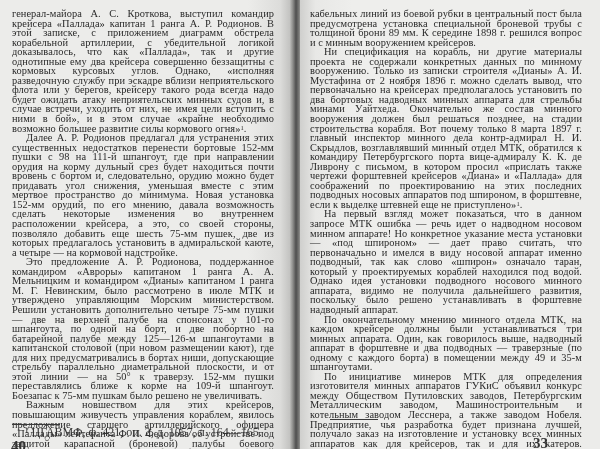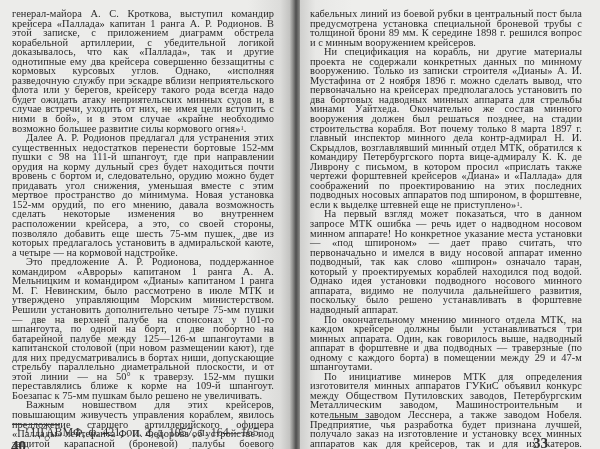--- a/index.html
+++ b/index.html
@@ -43,20 +43,20 @@
     <div class="pagenum">40</div>
   </div>
 
   <div class="gutter"></div>
 
   <div class="page right">
     <div class="text">
       <p>кабельных линий из боевой рубки в центральный пост была предусмотрена установка специальной броневой трубы с толщиной брони 89 мм. К середине 1898 г. решился вопрос и с минным вооружением крейсеров.</p>
       <p class="ind"><span>Ни спецификация на корабль, ни другие материалы проекта не содержали конкретных данных по минному вооружению. Только из записки строителя «Дианы» А. И. Мустафина от 2 ноября 1896 г. можно сделать вывод, что первоначально на крейсерах предполагалось установить по два бортовых надводных минных аппарата для стрельбы минами Уайтхеда. Окончательно же состав минного вооружения должен был решаться позднее, на стадии строительства корабля. Вот почему только 8 марта 1897 г. главный инспектор минного дела контр-адмирал Н. И. Скрыдлов, возглавлявший минный отдел МТК, обратился к командиру Петербургского порта вице-адмиралу К. К. де Ливрону с письмом, в котором просил «прислать также чертежи форштевней крейсеров «Диана» и «Паллада» для соображений по проектированию на этих последних подводных носовых аппаратов под шпироном, в форштевне, если к выделке штевней еще не приступлено»</span><span class="sup">1</span>.</p>
       <p class="ind">На первый взгляд может показаться, что в данном запросе МТК ошибка — речь идет о надводном носовом минном аппарате! Но конкретное указание места установки — «под шпироном» — дает право считать, что первоначально и имелся в виду носовой аппарат именно подводный, так как слово «шпирон» означало таран, который у проектируемых кораблей находился под водой. Однако идея установки подводного носового минного аппарата, видимо не получила дальнейшего развития, поскольку было решено устанавливать в форштевне надводный аппарат.</p>
-      <p class="ind">По окончательному мнению минного отдела МТК, на каждом крейсере должны были устанавливаться три минных аппарата. Один, как говорилось выше, надводный аппарат в форштевне и два подводных — траверзные (по одному с каждого борта) в помещении между 29 и 47-м шпангоутами.</p>
+      <p class="ind">По окончательному мнению минного отдела МТК, на каждом крейсере должны были устанавливаться три минных аппарата. Один, как говорилось выше, надводный аппарат в форштевне и два подводных — траверзные (по одному с каждого борта) в помещении между 49 и 35-м шпангоутами.</p>
       <p class="ind">По инициативе минеров МТК для определения изготовителя минных аппаратов ГУКиС объявил конкурс между Обществом Путиловских заводов, Петербургским Металлическим заводом, Машиностроительным и котельным заводом Лесснера, а также заводом Нобеля. Предприятие, чья разработка будет признана лучшей, получало заказ на изготовление и установку всех минных аппаратов как для крейсеров, так и для их катеров. Участники конкурса должны были представить проекты и назвать стоимость вооружения не позднее середины января следующего 1898 г. Два конкурента — завод Лесснера и завод Нобеля довольно быстро отказались от участия в конкурсе. Металличе-</p>
     </div>
     <div class="fn-rule"></div>
     <div class="pagenum">33</div>
   </div>
 
 </div>
 
 </body></html>

